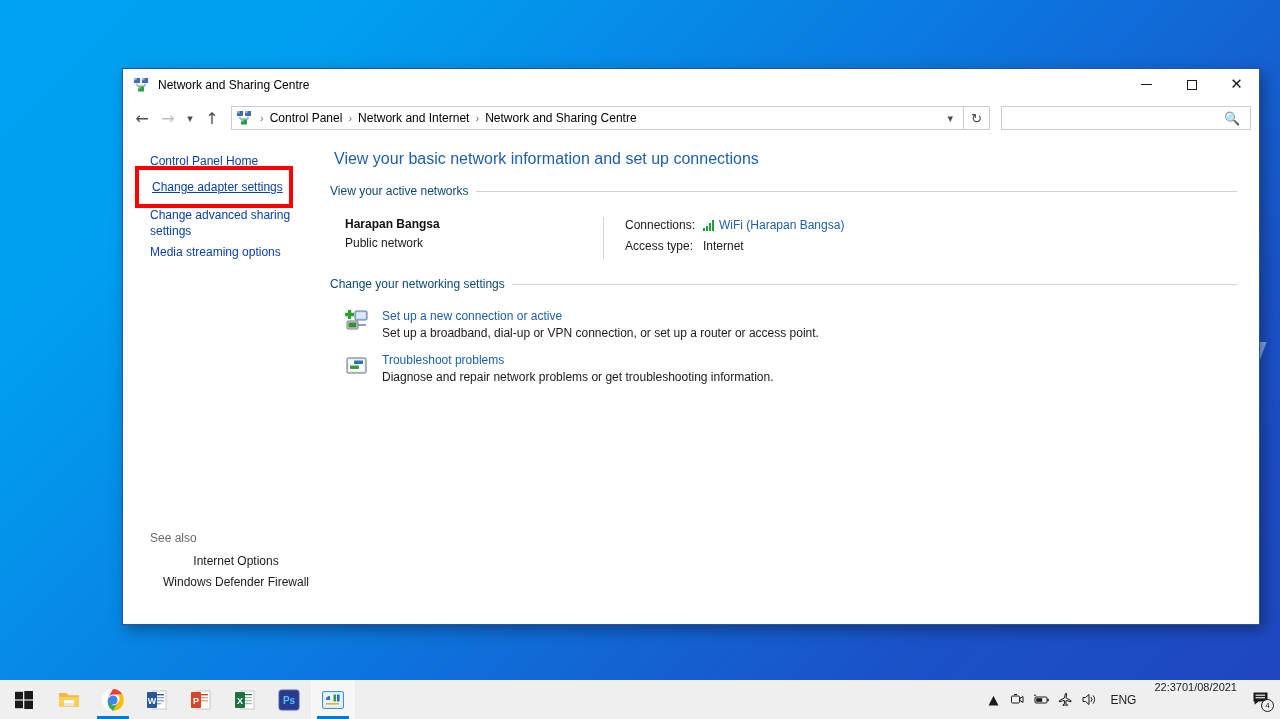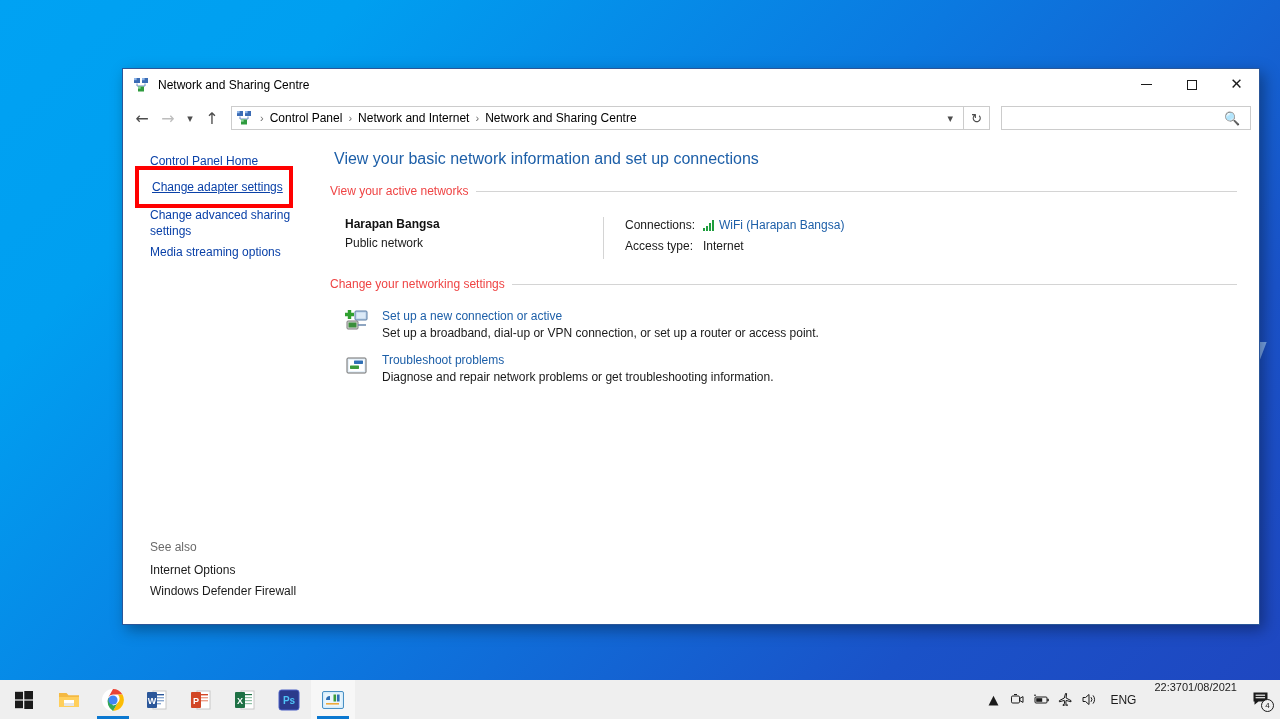--- a/index.html
+++ b/index.html
@@ -85,40 +85,40 @@
 
   
   #sidebar {
     width: 207px; flex: none; padding: 15px 0 0 0; position: relative;
     display: flex; flex-direction: column;
   }
   .side-link {
     font-size: 12px; color: #0a41a8; padding: 3px 8px 3px 27px; line-height: 1.3;
     cursor: pointer;
   }
-  .side-link.plain { color: #1a1a1a; }
+  .side-link.plain { color: #1a1a1a; text-align: center; }
   .side-gap { height: 11px; }
-  #seealso { margin-top: auto; padding-bottom: 21px; }
+  #seealso { margin-top: auto; padding-bottom: 30px; }
   .seealso-head { font-size: 12px; color: #6a6a6a; padding: 3px 8px 6px 27px; }
 
   
   #redbox {
     position: absolute; left: 12px; top: 30px; width: 158px; height: 42px;
     border: 4px solid #ff0000; background: #ffffff; z-index: 3;
     display: flex; align-items: center;
   }
   #redbox .rb-text {
     font-size: 12px; color: #0a41a8; text-decoration: underline; padding-left: 13px;
   }
 
   
   #content { flex: 1; padding: 14px 22px 0 0; min-width: 0; }
   .page-heading { font-size: 16px; color: #1d5fa8; margin: 0 0 16px 4px; font-weight: normal; }
   .sec-head { display: flex; align-items: center; margin-bottom: 6px; }
-  .sec-head .sh-text { font-size: 12px; color: #ef4444; white-space: nowrap; padding-right: 7px; }
+  .sec-head .sh-text { font-size: 12px; color: #0c4a6e; white-space: nowrap; padding-right: 7px; }
   .sec-head .sh-rule { flex: 1; height: 1px; background: #d4d4d4; }
 
   .active-net { display: flex; padding: 13px 0 18px 0; }
   .net-left { width: 273px; padding-left: 15px; flex: none; }
   .net-name { font-size: 12px; font-weight: bold; color: #111; margin-bottom: 5px; }
   .net-type { font-size: 12px; color: #1a1a1a; }
   .net-right {
     border-left: 1px solid #d4d4d4; padding-left: 21px; font-size: 12px; color: #1a1a1a;
   }
   .net-row { display: flex; align-items: center; margin-bottom: 4px; line-height: 17px; }

